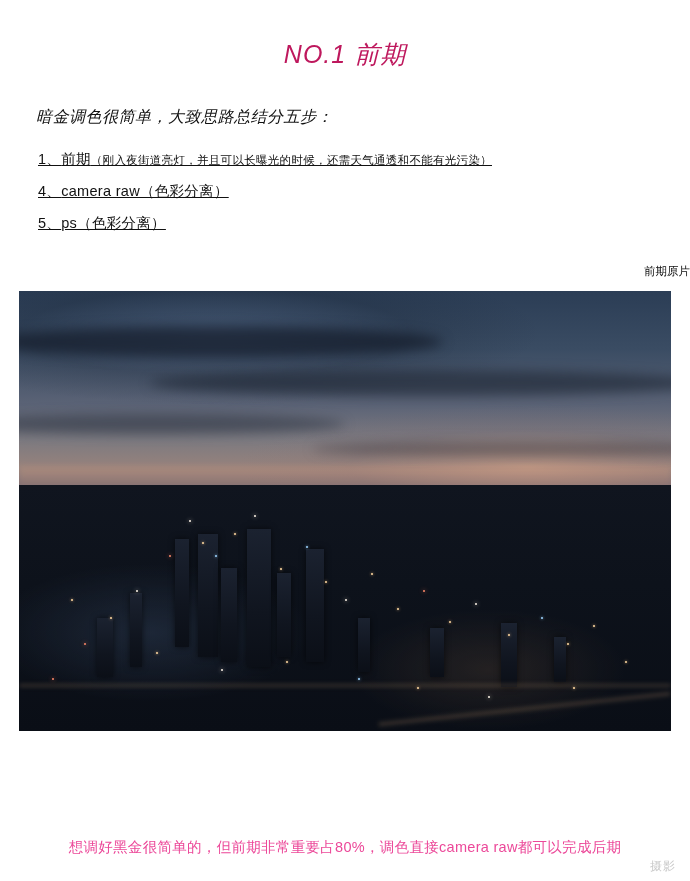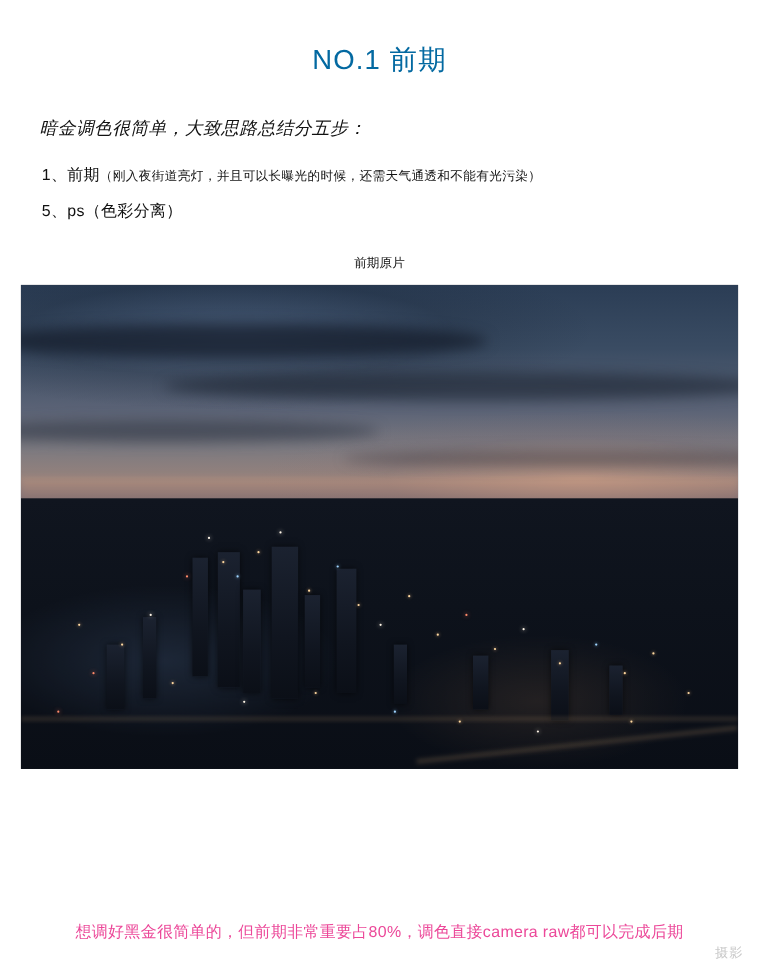--- a/index.html
+++ b/index.html
@@ -21,47 +21,49 @@
     position: relative;
     box-sizing: border-box;
   }
   .title {
     text-align: center;
     font-size: 25px;
     letter-spacing: 1px;
     font-weight: normal;
     margin: 0;
     padding-top: 38px;
-    color: #0369a1;
+    color: #be185d;
+    font-style: italic;
   }
   .intro {
     margin: 0;
     padding: 36px 0 0 36px;
     font-size: 16px;
     color: #111;
     letter-spacing: 0.5px;
     font-style: italic;
   }
   .steps {
     margin: 0;
     padding: 22px 0 0 38px;
     list-style: none;
   }
   .steps li {
     font-size: 14.5px;
     color: #111;
     margin-bottom: 13px;
     letter-spacing: 0.3px;
+    text-decoration: underline;
   }
   .steps li .small {
     font-size: 11.5px;
     color: #111;
   }
   .photo-caption {
-    text-align: center;
+    text-align: right;
     font-size: 11.5px;
     color: #111;
     margin: 0;
     padding-top: 18px;
   }
   .photo-wrap {
     position: relative;
     margin: 12px auto 0 auto;
     width: 652px;
     height: 440px;
@@ -162,20 +164,23 @@
 
 <div class="page">
 
   <h1 class="title">NO.1  前期</h1>
 
   <p class="intro">暗金调色很简单，大致思路总结分五步：</p>
 
   <ul class="steps">
     <li>
       <span>1、</span><span>前期</span><span class="small">（刚入夜街道亮灯，并且可以长曝光的时候，还需天气通透和不能有光污染）</span>
+    </li>
+    <li>
+      <span>4、</span><span>camera raw（色彩分离）</span>
     </li>
     <li>
       <span>5、</span><span>ps（色彩分离）</span>
     </li>
   </ul>
 
   <p class="photo-caption">前期原片</p>
 
   <div class="photo-wrap">
     <div class="sky"></div>

